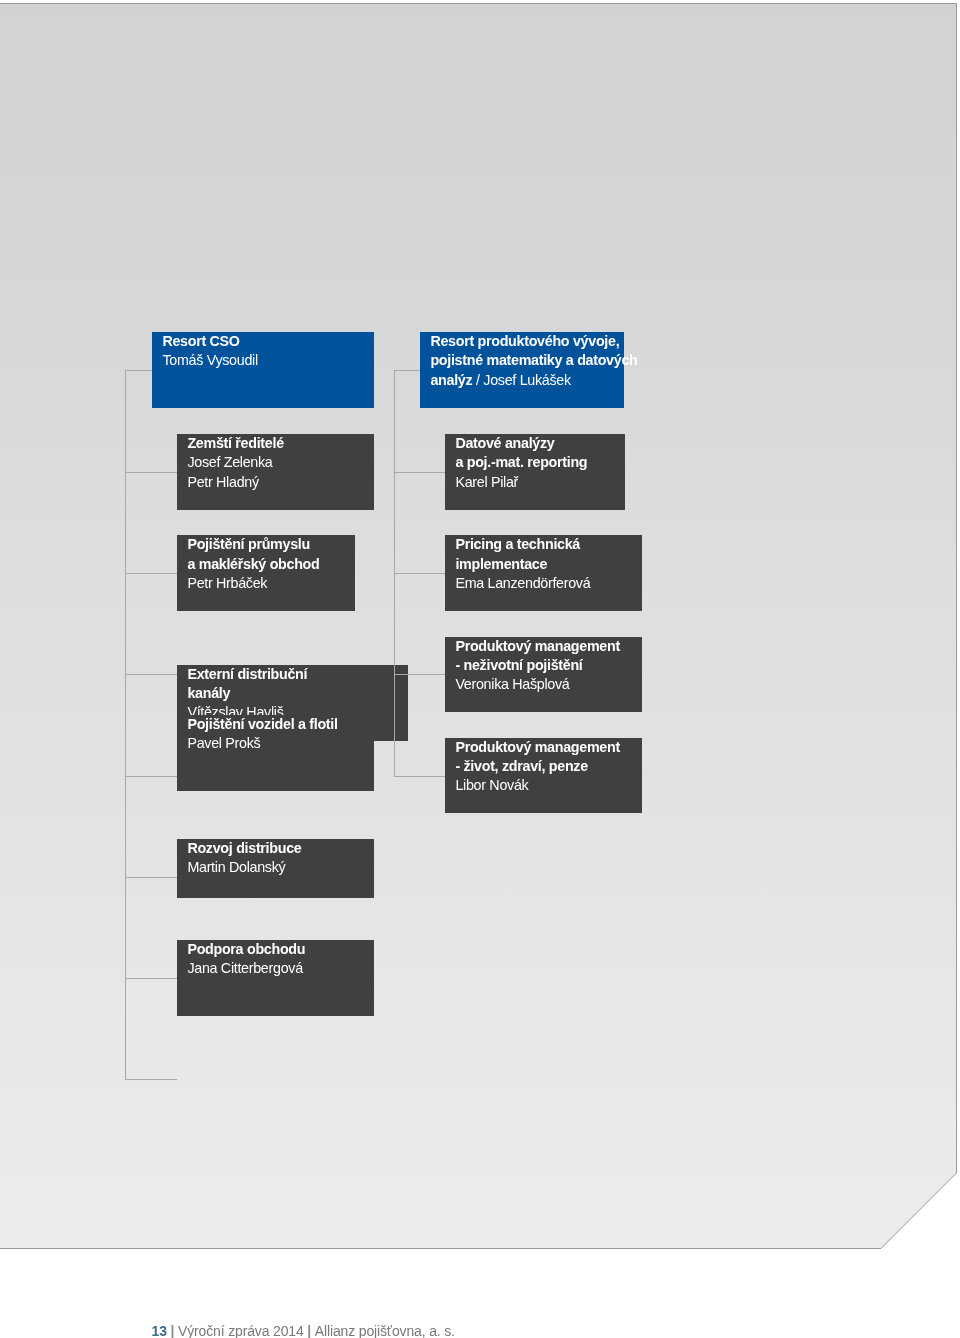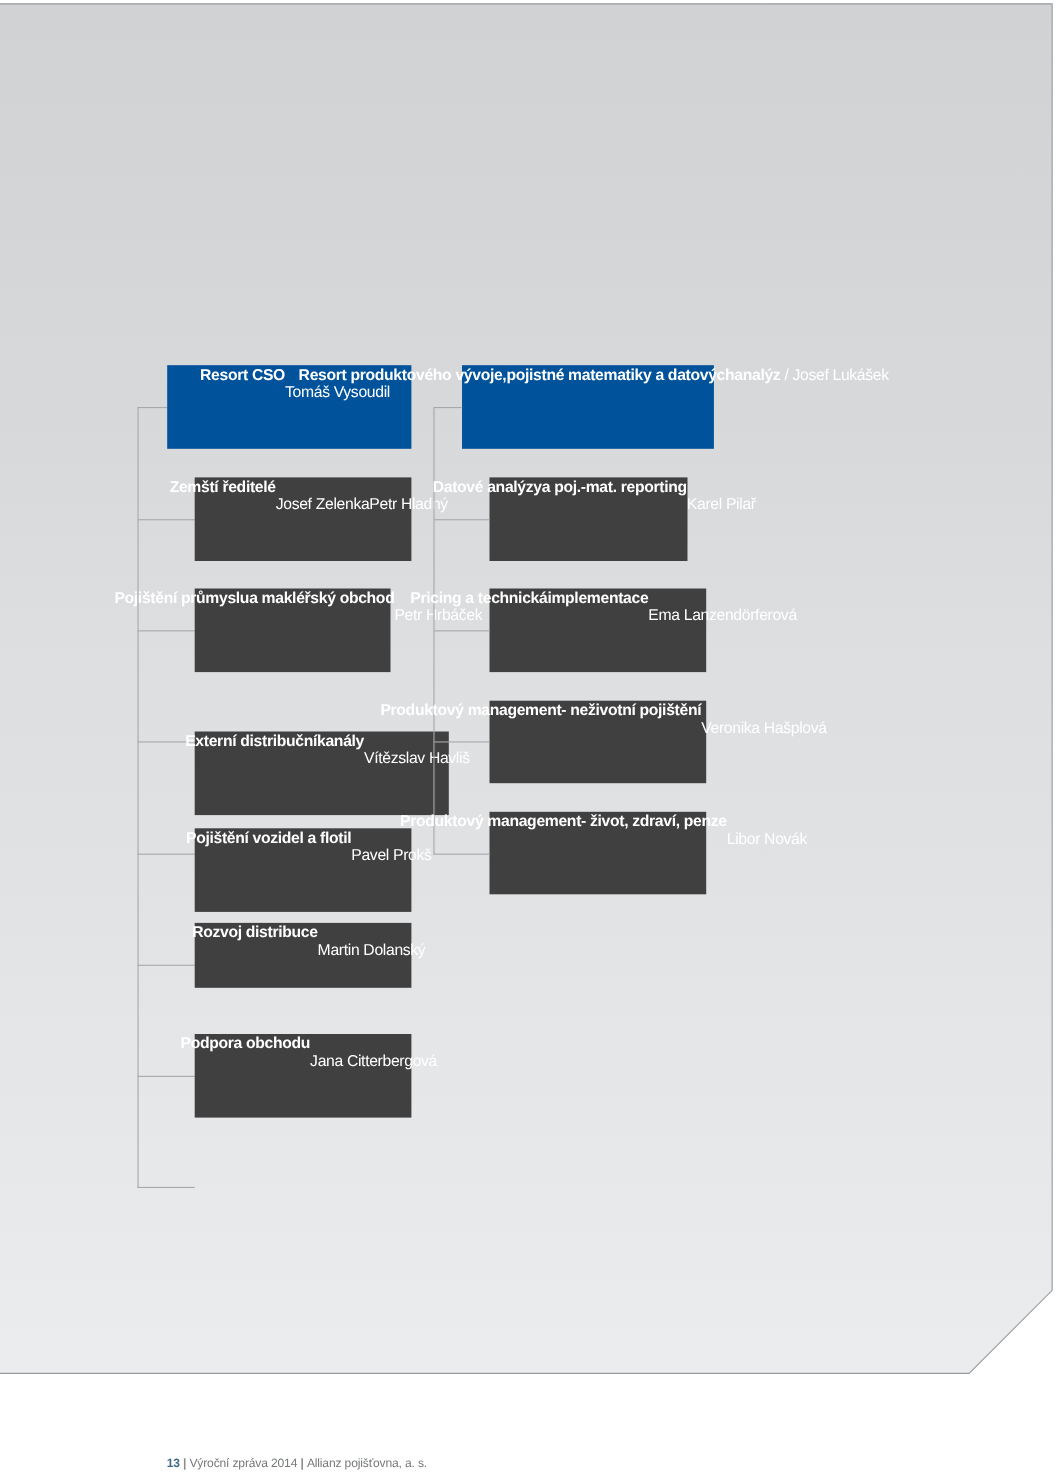--- a/index.html
+++ b/index.html
@@ -3,31 +3,31 @@
 <meta charset="utf-8">
 <style>
   html,body{margin:0;padding:0;background:#ffffff;}
   body{width:960px;height:1338px;position:relative;overflow:hidden;
        font-family:"Liberation Sans",sans-serif;-webkit-font-smoothing:antialiased;}
   #page{position:absolute;left:0;top:0;width:960px;height:1338px;background:#fff;}
   
   #panel{position:absolute;left:0;top:0;width:960px;height:1338px;}
   .chart{position:absolute;left:0;top:0;width:960px;height:1338px;}
   .node{position:absolute;box-sizing:border-box;color:#fff;width:222px;height:75px;
-        padding:0 0 1.5px 10.4px;display:flex;flex-direction:row;justify-content:center;}
+        padding:0 0 1.5px 10.4px;display:flex;flex-direction:column;}
   .node.grey{background:#404040;width:197px;}
   .node.blue{background:#00529b;}
   .node.blue.two{padding-bottom:7px;}
   .node .ln{font-size:14.3px;line-height:19.2px;white-space:nowrap;letter-spacing:-0.3px;
             will-change:opacity;}
   .node .ln.b{font-weight:bold;}
   .node .ln .nm{font-weight:normal;color:#ffffff;}
-  .node .ln.nmline{color:#ffffff;margin-top:16px;}
+  .node .ln.nmline{color:#ffffff;}
   .conn{position:absolute;background:#a6a8ab;}
-  .footer{position:absolute;left:151.5px;top:1324px;font-size:11px;line-height:14px;
+  .footer{position:absolute;left:151.5px;top:1324px;font-size:14px;line-height:14px;
           color:#76797c;letter-spacing:-0.15px;white-space:nowrap;will-change:opacity;}
   .footer b{color:#3f6b86;font-weight:bold;}
   .footer .sep{color:#8a8d90;font-weight:bold;}
 </style>
 </head>
 <body>
 
 <div id="page">
   <svg id="panel" width="960" height="1338" viewBox="0 0 960 1338">
     <defs>
@@ -65,39 +65,39 @@
       <div class="ln b">a makléřský obchod</div>
       <div class="ln nmline">Petr Hrbáček</div>
     </div>
     <div class="conn" style="left:125px;top:674.39px;width:52px;height:1.1px"></div>
     <div class="node grey" style="left:177px;top:665px;width:231px;height:75.6px">
       <div class="ln b">Externí distribuční</div>
       <div class="ln b">kanály</div>
       <div class="ln nmline">Vítězslav Havliš</div>
     </div>
     <div class="conn" style="left:125px;top:775.56px;width:52px;height:1.1px"></div>
-    <div class="node grey" style="left:177px;top:753px;width:197px;height:75.6px">
+    <div class="node grey" style="left:177px;top:715px;width:197px;height:75.6px">
       <div class="ln b">Pojištění vozidel a flotil</div>
       <div class="ln nmline">Pavel Prokš</div>
     </div>
     <div class="conn" style="left:125px;top:876.73px;width:52px;height:1.1px"></div>
     <div class="node grey" style="left:177px;top:838.93px;width:197px;height:59px">
       <div class="ln b">Rozvoj distribuce</div>
       <div class="ln nmline">Martin Dolanský</div>
     </div>
     <div class="conn" style="left:125px;top:977.90px;width:52px;height:1.1px"></div>
     <div class="node grey" style="left:177px;top:940.10px;width:197px;height:75.6px">
       <div class="ln b">Podpora obchodu</div>
       <div class="ln nmline">Jana Citterbergová</div>
     </div>
     <div class="conn" style="left:125px;top:1079.07px;width:52px;height:1.1px"></div>
 
     <div class="conn" style="left:394px;top:370.05px;width:1.1px;height:406.61px"></div>
     <div class="conn" style="left:394px;top:370.05px;width:26px;height:1.1px"></div>
-    <div class="node blue" style="left:420px;top:332.25px;width:229px;height:75.6px">
+    <div class="node blue" style="left:420px;top:332.25px;width:204px;height:75.6px">
       <div class="ln b">Resort produktového vývoje,</div>
       <div class="ln b">pojistné matematiky a datových</div>
       <div class="ln b"><span>analýz</span><span class="nm"> / Josef Lukášek</span></div>
     </div>
     <div class="conn" style="left:394px;top:472.05px;width:51px;height:1.1px"></div>
     <div class="node grey" style="left:445px;top:434.25px;width:180px;height:75.6px">
       <div class="ln b">Datové analýzy</div>
       <div class="ln b">a poj.-mat. reporting</div>
       <div class="ln nmline">Karel Pilař</div>
     </div>

